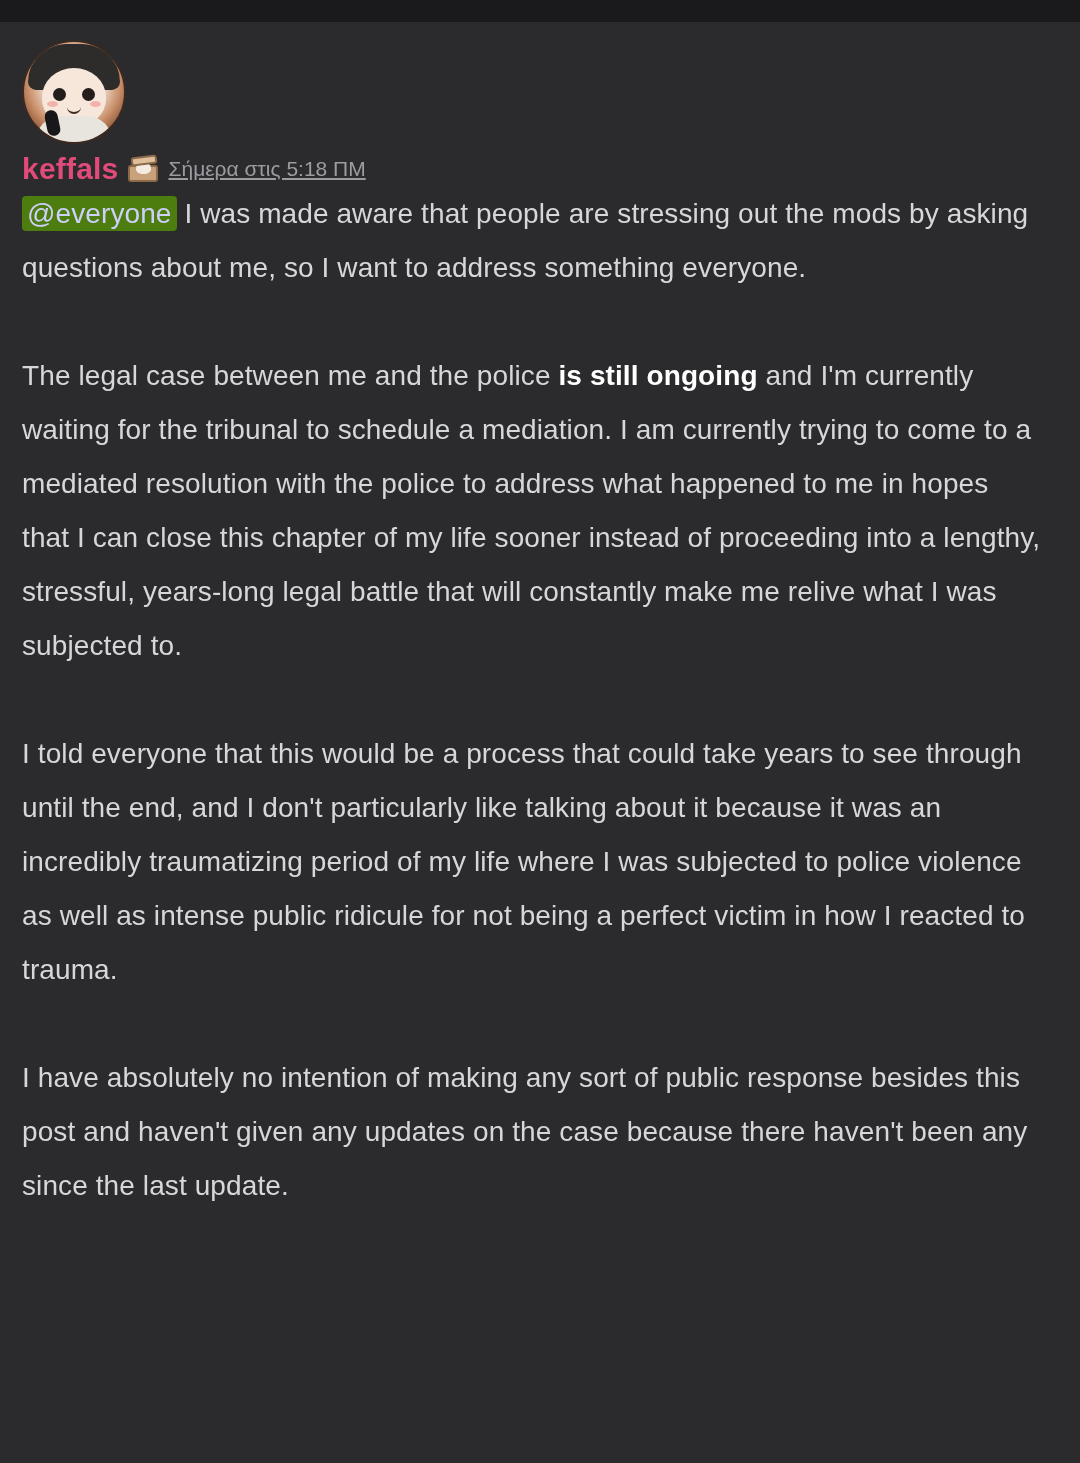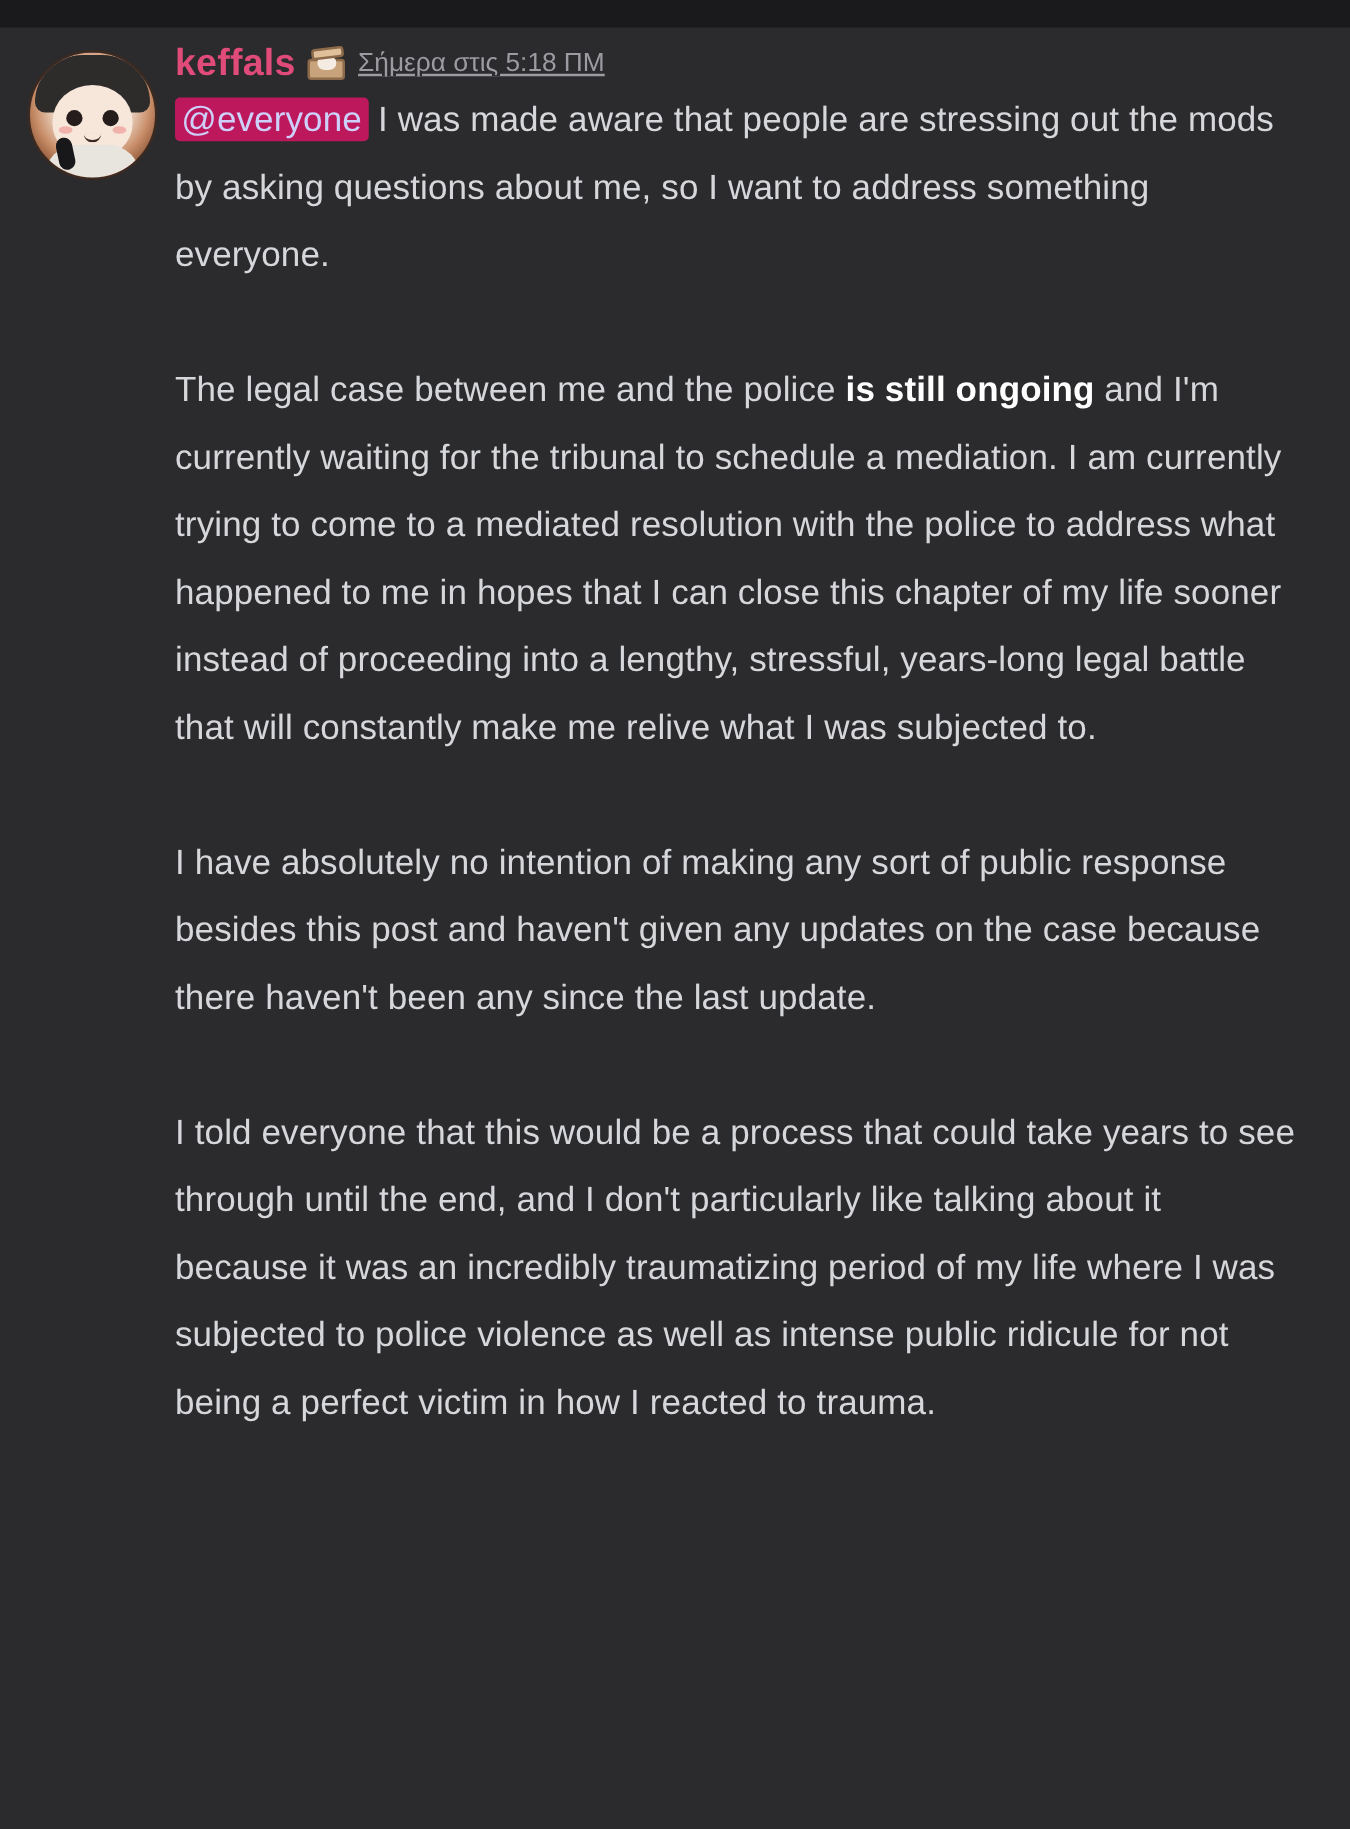--- a/index.html
+++ b/index.html
@@ -16,20 +16,21 @@
     color: #dcdde0;
   }
   .top-bar {
     height: 22px;
     width: 100%;
     background: #1a1a1c;
   }
   .message {
     display: flex;
     padding: 12px 20px 0 22px;
+    flex-direction: column;
   }
   .avatar-wrap {
     width: 118px;
     flex: 0 0 118px;
     padding-top: 6px;
   }
   .avatar {
     width: 104px;
     height: 104px;
     border-radius: 50%;
@@ -155,21 +156,21 @@
     background: #f4ece2;
     border-radius: 50% 50% 40% 40%;
   }
   .timestamp {
     font-size: 21px;
     color: #9b9ba1;
     white-space: nowrap;
     text-decoration: underline;
   }
   .mention {
-    background: #be185d;
+    background: #4d7c0f;
     color: #ced0fa;
     border-radius: 4px;
     padding: 2px 5px;
     font-weight: 500;
   }
   .body-text {
     font-size: 28px;
     line-height: 54px;
     color: #d6d7da;
     letter-spacing: .1px;
@@ -218,18 +219,18 @@
         <span class="box"></span>
         <span class="kitty"></span>
         <span class="lid"></span>
       </span>
       <span class="timestamp">Σήμερα στις 5:18 ΠΜ</span>
     </div>
 
     <div class="body-text">
       <p><span class="mention">@everyone</span><span> I was made aware that people are stressing out the mods by asking questions about me, so I want to address something everyone.</span></p>
       <p class="gap"><span>The legal case between me and the police </span><strong>is still ongoing</strong><span> and I'm currently waiting for the tribunal to schedule a mediation. I am currently trying to come to a mediated resolution with the police to address what happened to me in hopes that I can close this chapter of my life sooner instead of proceeding into a lengthy, stressful, years-long legal battle that will constantly make me relive what I was subjected to.</span></p>
+      <p class="gap"><span> I told everyone that this would be a process that could take years to see through until the end, and I don't particularly like talking about it because it was an incredibly traumatizing period of my life where I was subjected to police violence as well as intense public ridicule for not being a perfect victim in how I reacted to trauma.</span></p>
       <p class="gap"><span> I have absolutely no intention of making any sort of public response besides this post and haven't given any updates on the case because there haven't been any since the last update.</span></p>
-      <p class="gap"><span> I told everyone that this would be a process that could take years to see through until the end, and I don't particularly like talking about it because it was an incredibly traumatizing period of my life where I was subjected to police violence as well as intense public ridicule for not being a perfect victim in how I reacted to trauma.</span></p>
     </div>
 
   </div>
 </div>
 
 </body></html>

